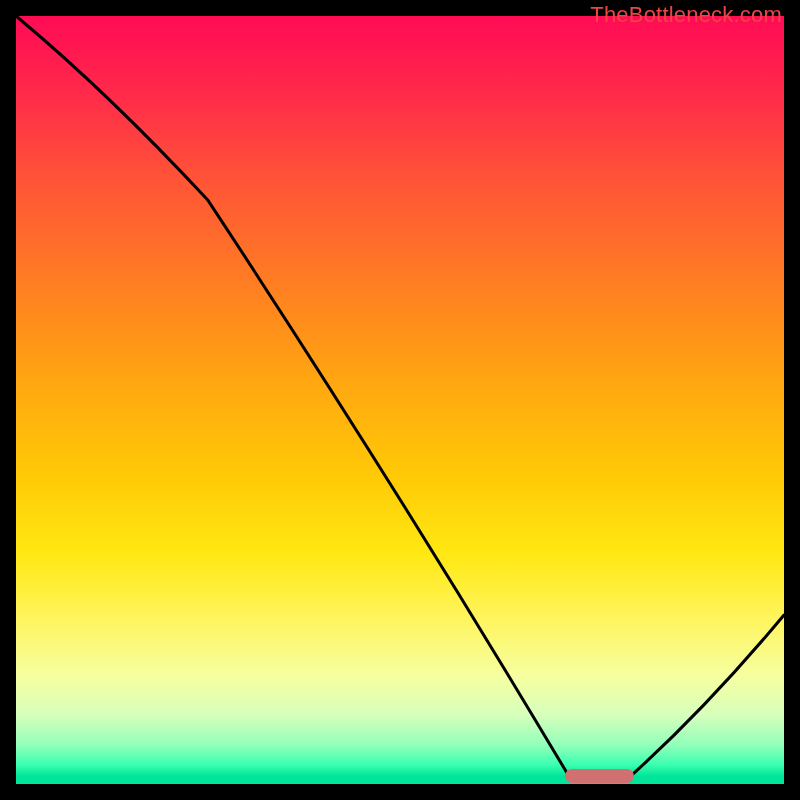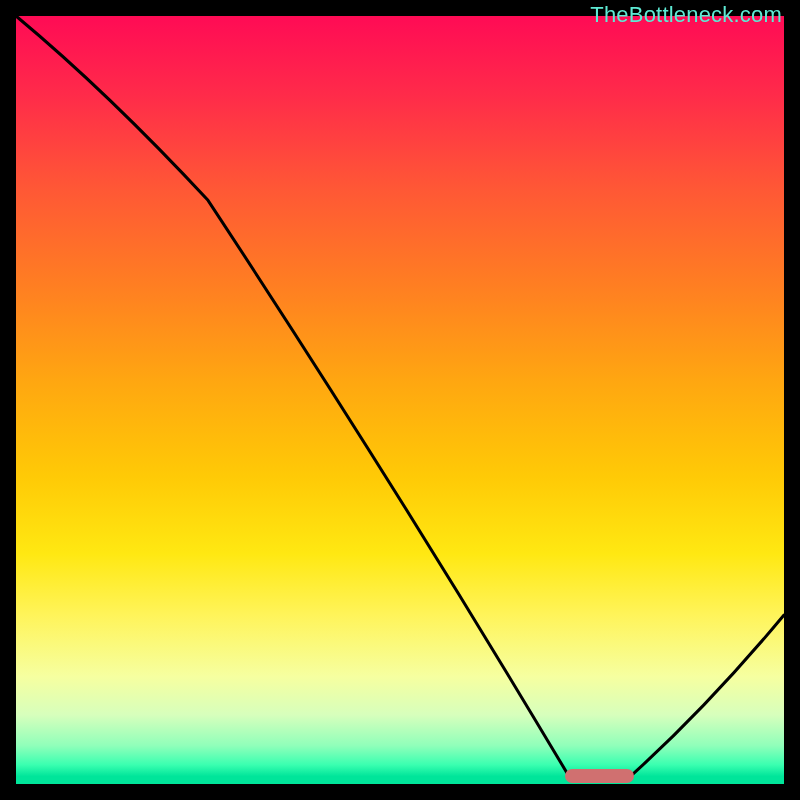--- a/index.html
+++ b/index.html
@@ -39,21 +39,21 @@
       #90ffba 95%,
       #3affb0 97.5%,
       #00e59a 99%,
       #00e59a 100%
     );
   }
   .watermark {
     position: absolute;
     top: 2px;
     right: 18px;
-    color: #5eead4;
+    color: #ef4444;
     font-size: 22px;
     font-weight: 500;
     letter-spacing: 0.2px;
     font-family: Arial, Helvetica, sans-serif;
   }
   svg.curve {
     position: absolute;
     left: 16px;
     top: 16px;
     width: 768px;

